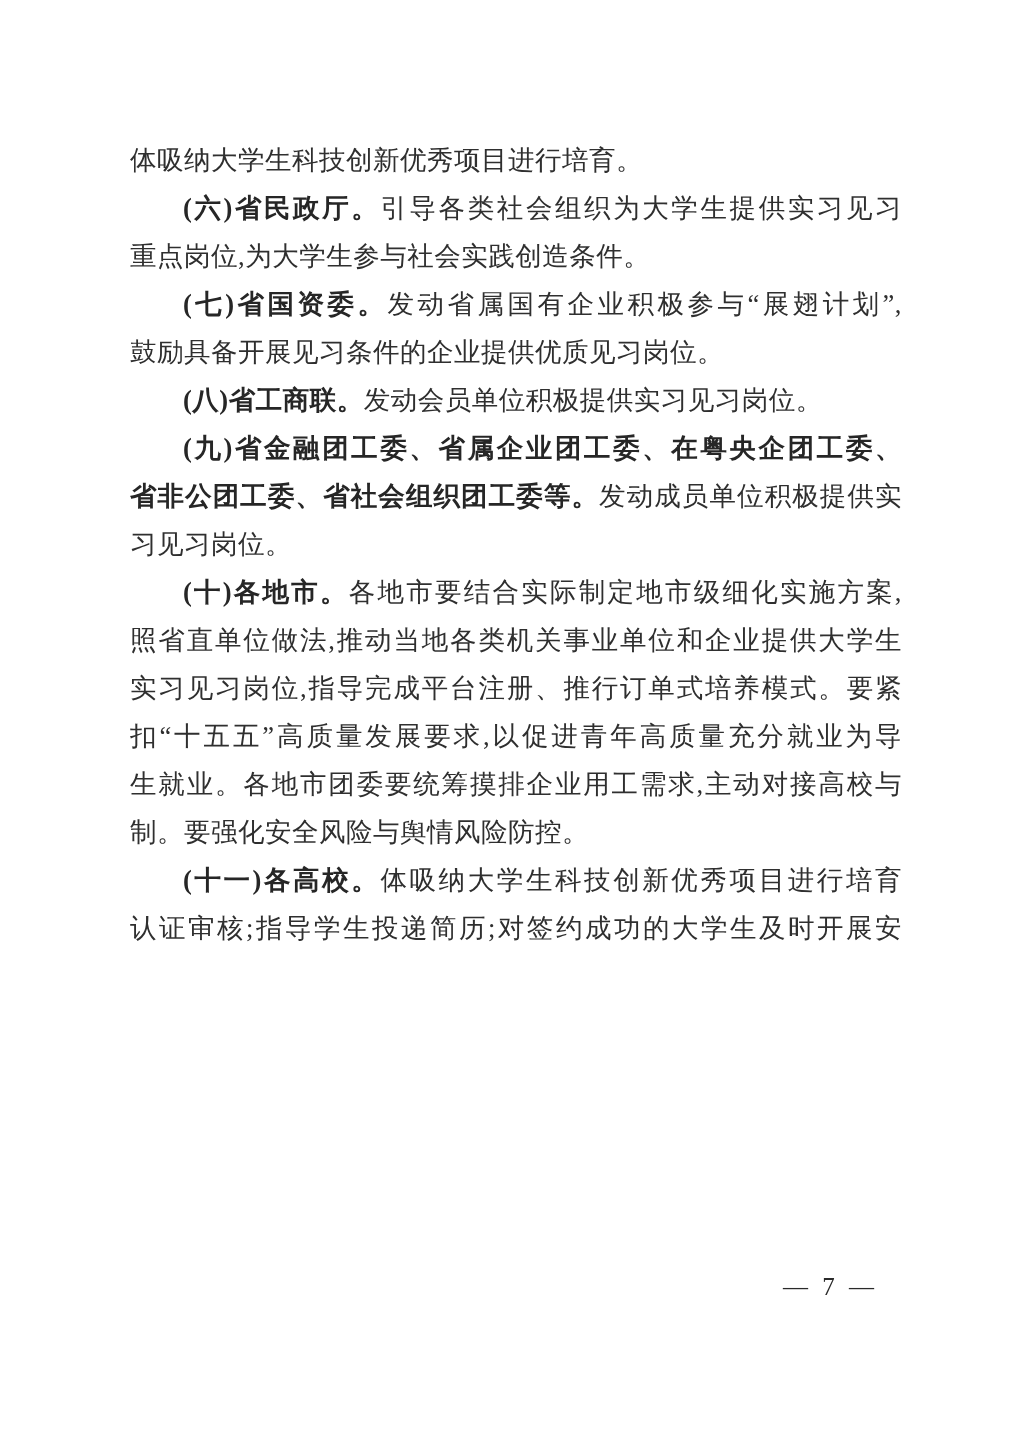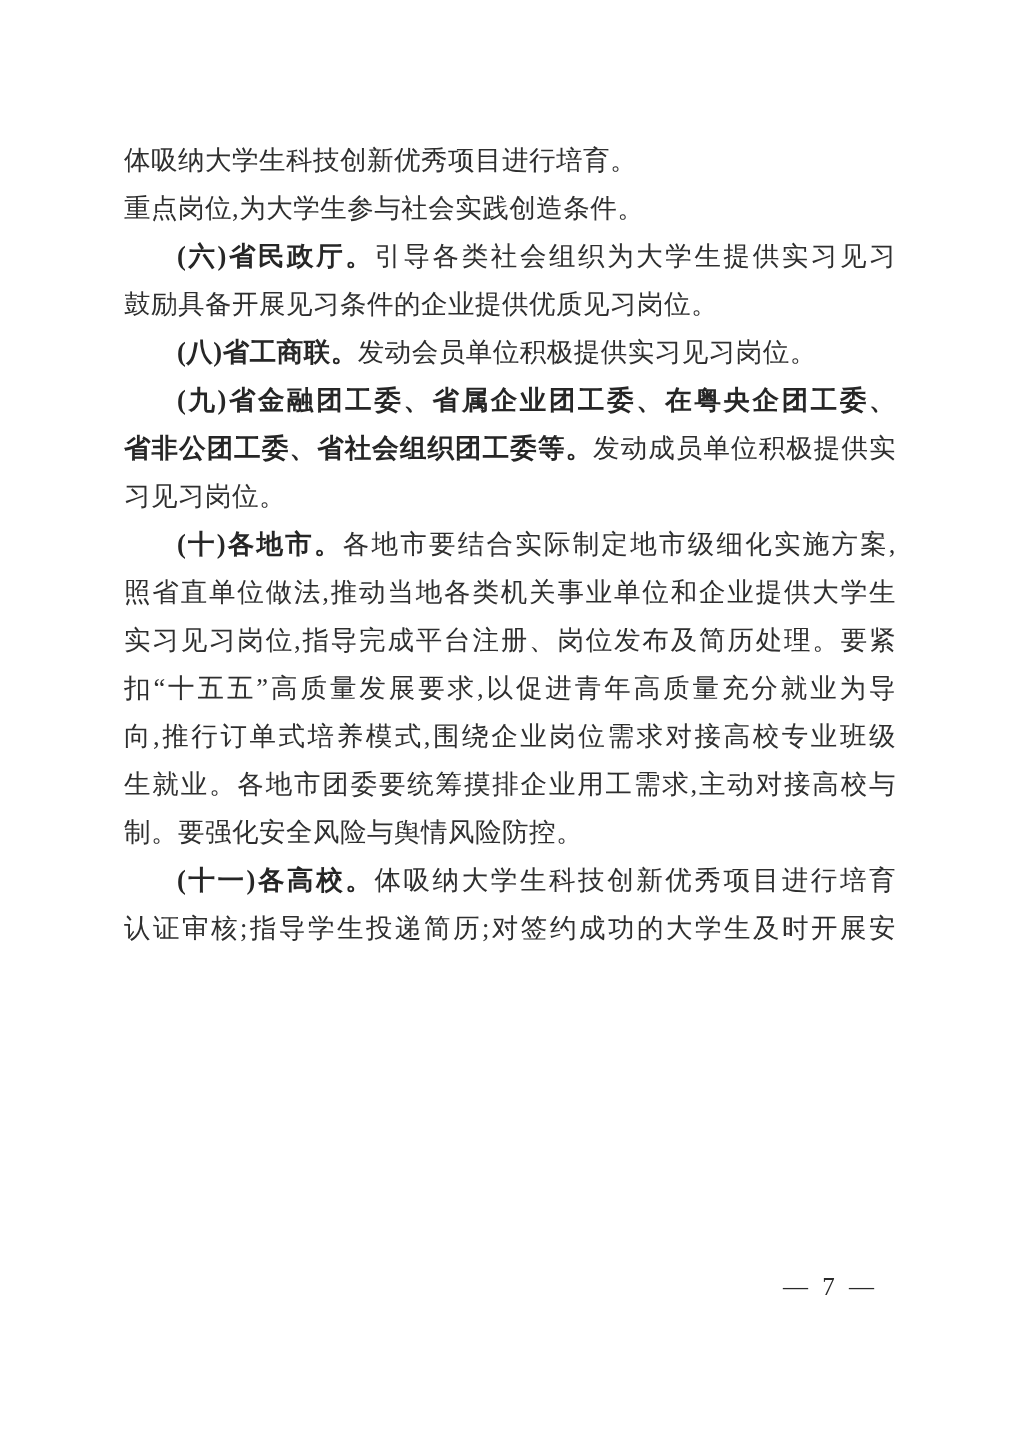--- a/index.html
+++ b/index.html
@@ -12,21 +12,21 @@
     width: 1024px;
     height: 1448px;
     background: #ffffff;
     font-family: "Liberation Serif", "DejaVu Serif", serif;
     color: #2f2f2f;
     overflow: hidden;
   }
   .doc {
     position: absolute;
     top: 136px;
-    left: 124px;
+    left: 130px;
     width: 772px;
   }
   .line {
     height: 48px;
     line-height: 48px;
     font-size: 26.5px;
     letter-spacing: 0.5px;
     white-space: nowrap;
     text-align: left;
   }
@@ -49,31 +49,31 @@
     color: #2a2a2a;
     line-height: 30px;
   }
 </style>
 </head>
 <body>
 
 <div class="page">
   <div class="doc">
       <div class="line"><span class="seg">体吸纳大学生科技创新优秀项目进行培育。</span></div>
+      <div class="line indent fill"><span class="seg bold">(六)省民政厅。</span><span class="seg">引导各类社会组织为大学生提供实习见习</span></div>
       <div class="line"><span class="seg">重点岗位,为大学生参与社会实践创造条件。</span></div>
-      <div class="line indent fill"><span class="seg bold">(六)省民政厅。</span><span class="seg">引导各类社会组织为大学生提供实习见习</span></div>
+      <div class="line indent fill"><span class="seg bold">(七)省国资委。</span><span class="seg">发动省属国有企业积极参与“展翅计划”,</span></div>
       <div class="line"><span class="seg">鼓励具备开展见习条件的企业提供优质见习岗位。</span></div>
       <div class="line indent"><span class="seg bold">(八)省工商联。</span><span class="seg">发动会员单位积极提供实习见习岗位。</span></div>
       <div class="line indent fill"><span class="seg bold">(九)省金融团工委、省属企业团工委、在粤央企团工委、</span></div>
       <div class="line fill"><span class="seg bold">省非公团工委、省社会组织团工委等。</span><span class="seg">发动成员单位积极提供实</span></div>
       <div class="line"><span class="seg">习见习岗位。</span></div>
       <div class="line indent fill"><span class="seg bold">(十)各地市。</span><span class="seg">各地市要结合实际制定地市级细化实施方案,</span></div>
       <div class="line fill"><span class="seg">照省直单位做法,推动当地各类机关事业单位和企业提供大学生</span></div>
-      <div class="line fill"><span class="seg">实习见习岗位,指导完成平台注册、岗位发布及简历处理。要紧</span></div>
+      <div class="line fill"><span class="seg">实习见习岗位,指导完成平台注册、推行订单式培养模式。要紧</span></div>
       <div class="line fill"><span class="seg">扣“十五五”高质量发展要求,以促进青年高质量充分就业为导</span></div>
-      <div class="line fill"><span class="seg">向,推行订单式培养模式,围绕企业岗位需求对接高校专业班级</span></div>
       <div class="line fill"><span class="seg">生就业。各地市团委要统筹摸排企业用工需求,主动对接高校与</span></div>
       <div class="line"><span class="seg">制。要强化安全风险与舆情风险防控。</span></div>
       <div class="line indent fill"><span class="seg bold">(十一)各高校。</span><span class="seg">体吸纳大学生科技创新优秀项目进行培育</span></div>
       <div class="line fill"><span class="seg">认证审核;指导学生投递简历;对签约成功的大学生及时开展安</span></div>
     </div>
   <div class="page-number">— 7 —</div>
 </div>
 
 </body></html>

